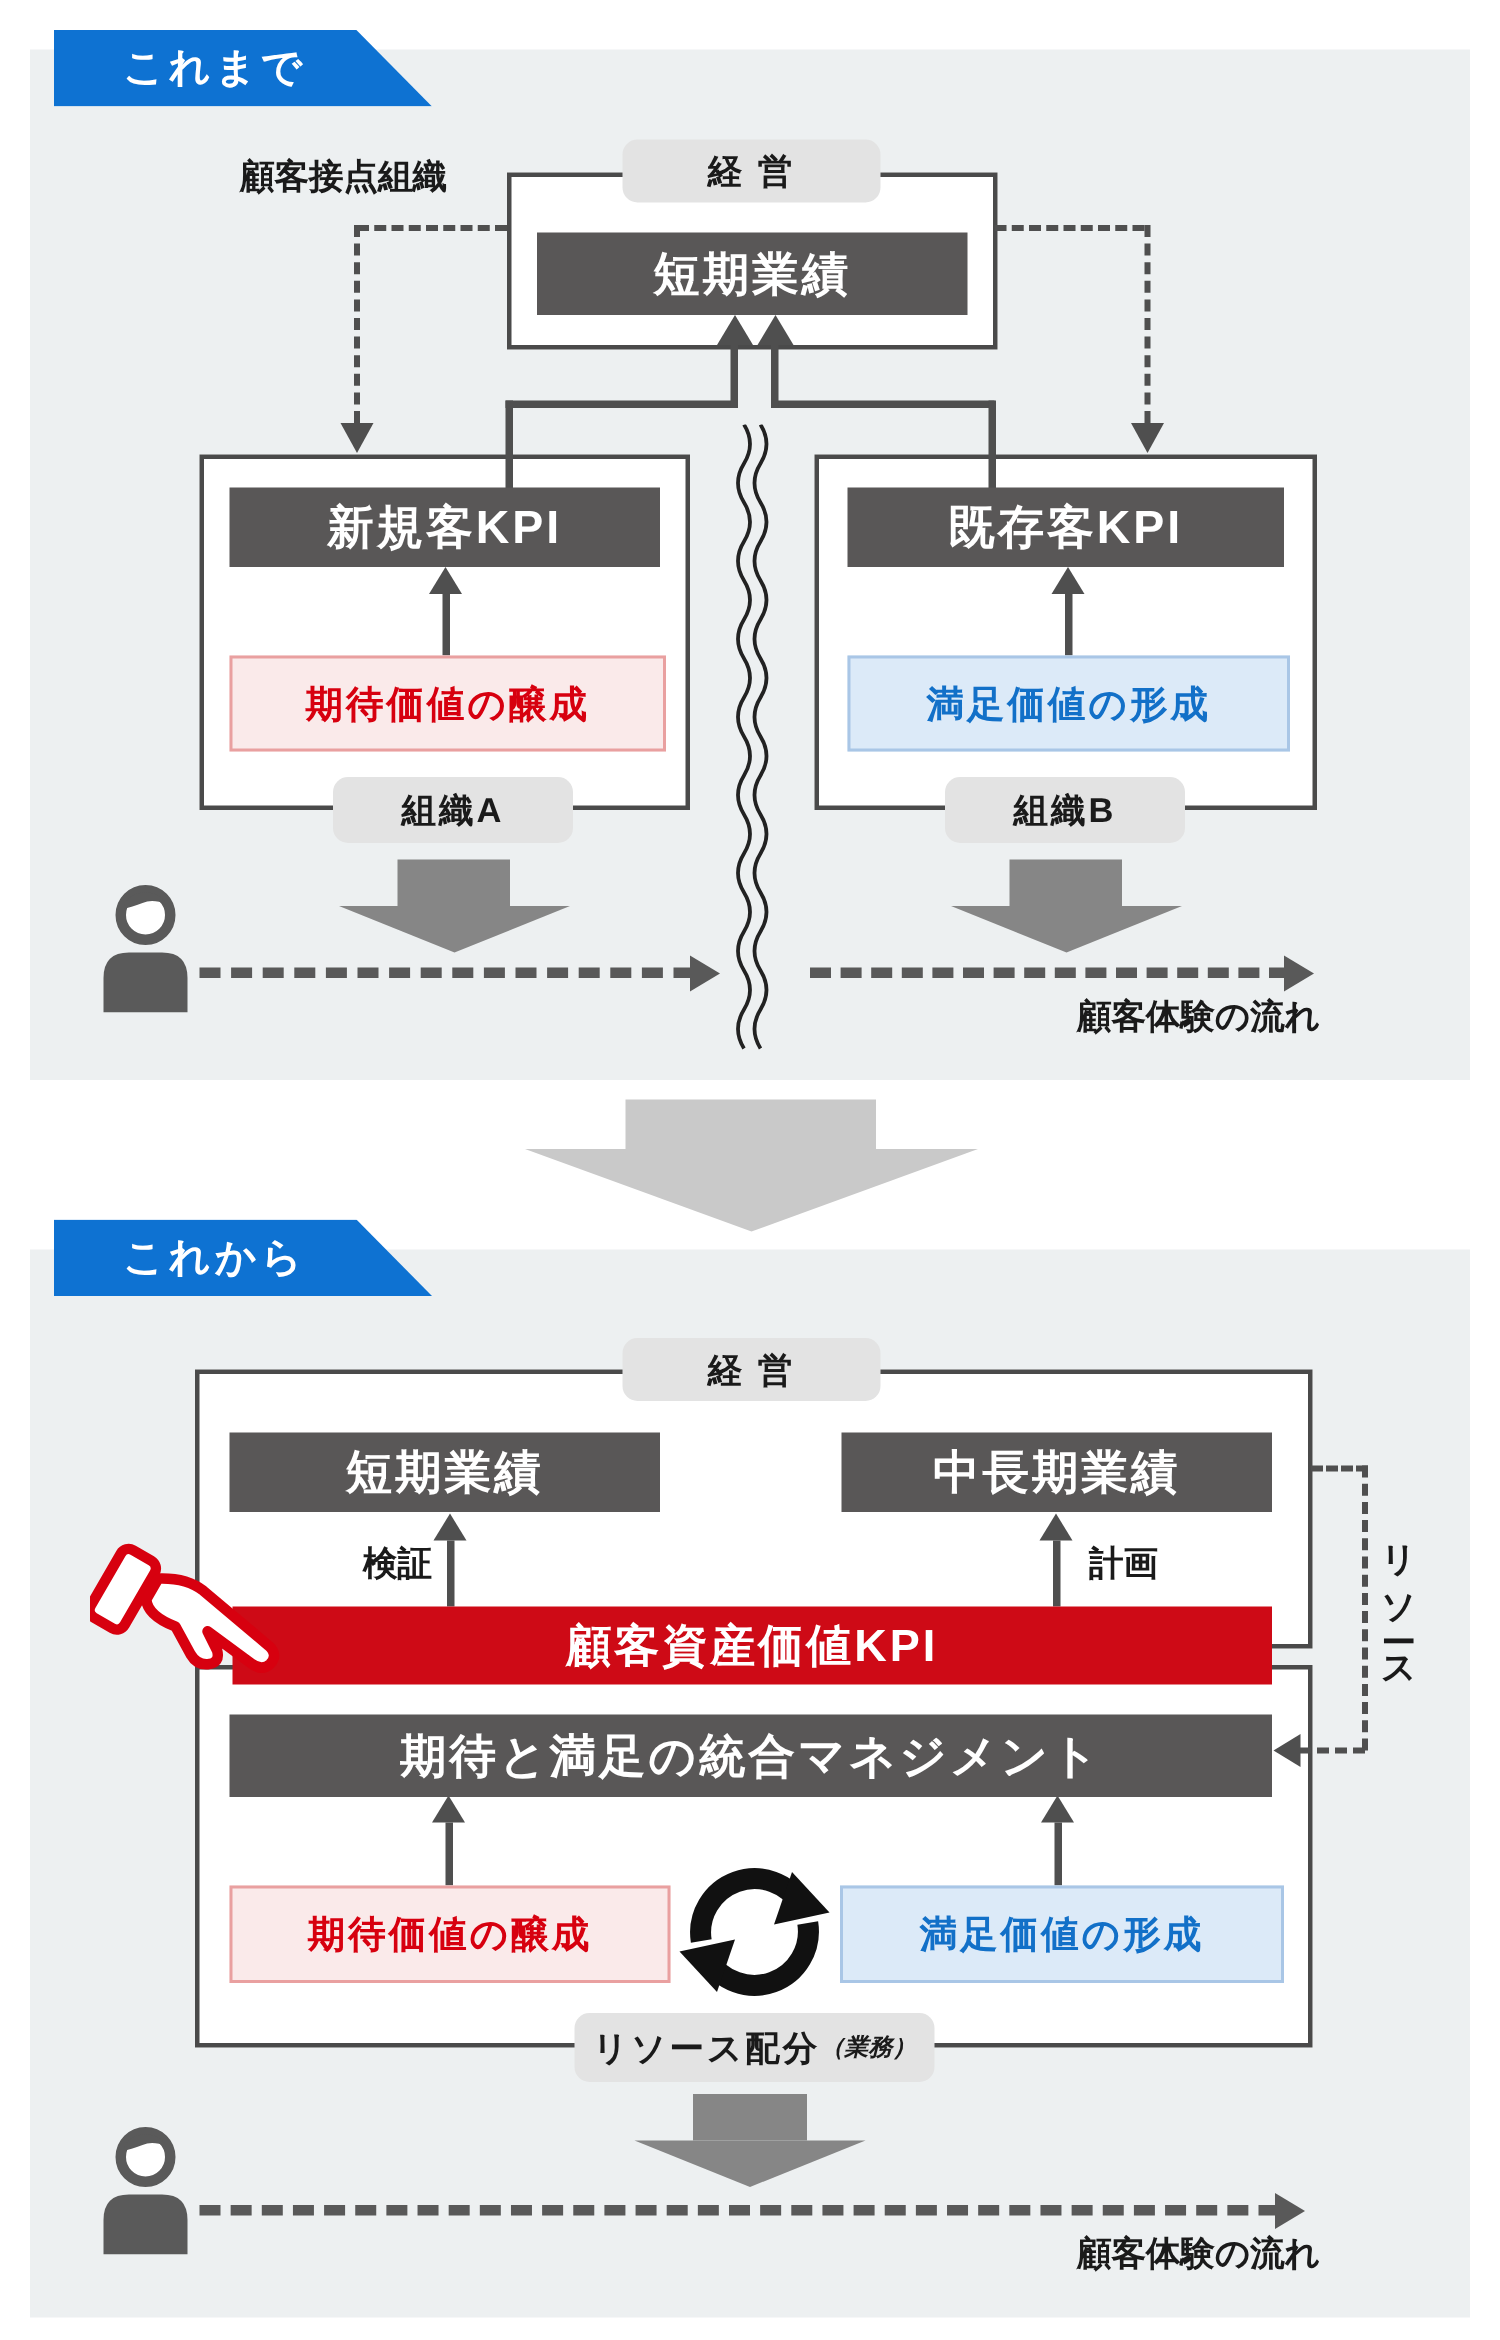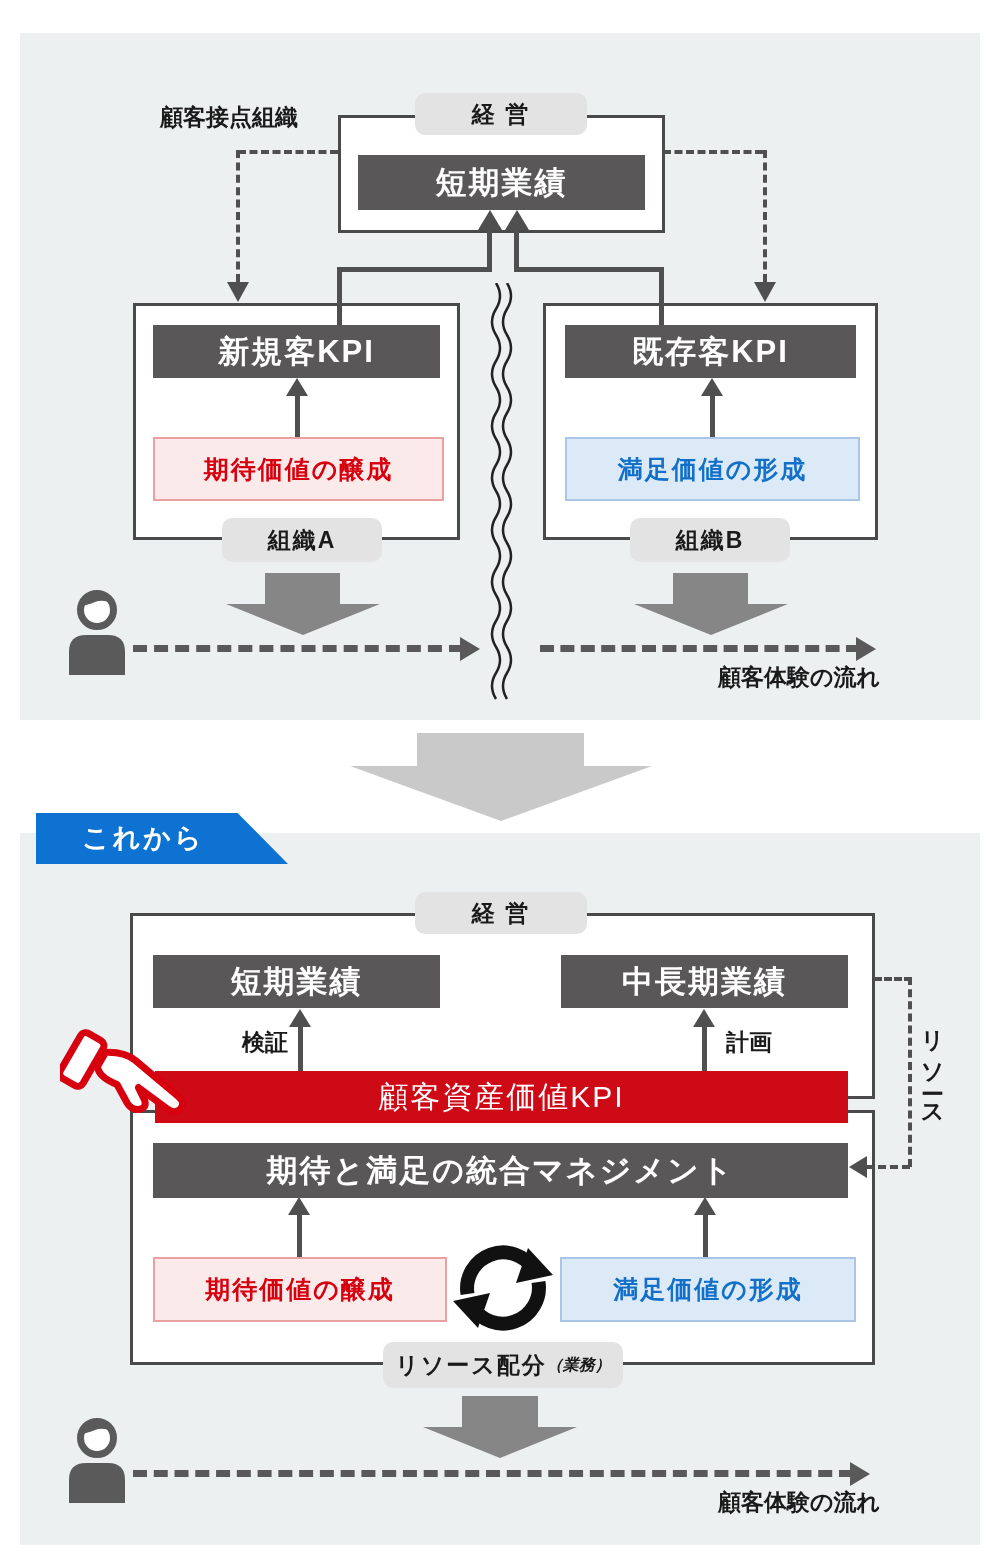--- a/index.html
+++ b/index.html
@@ -21,31 +21,32 @@
   .blue-box{position:absolute;background:#dceaf8;border:2px solid #a9c6e6;color:#1270c8;
             font-size:25px;font-weight:bold;display:flex;align-items:center;justify-content:center;
             letter-spacing:2px;z-index:3;}
   .stem{position:absolute;background:#4f4f4f;z-index:2;}
   .tri{position:absolute;width:0;height:0;z-index:2;}
   .dash-h{position:absolute;border-top:4px dashed #4f4f4f;z-index:2;}
   .dash-v{position:absolute;border-left:4px dashed #4f4f4f;z-index:2;}
   .flow-dash{position:absolute;border-top:7px dashed #595959;z-index:2;}
   .lbl{position:absolute;font-size:23px;font-weight:bold;color:#1a1a1a;z-index:3;}
   .big-stem{position:absolute;background:#868686;z-index:2;}
-  .kpi-banner{position:absolute;background:#ce0a16;color:#fff;font-size:30px;font-weight:normal;
+  .kpi-banner{position:absolute;background:#ce0a16;color:#fff;font-size:30px;font-weight:bold;
               display:flex;align-items:center;justify-content:center;letter-spacing:2px;z-index:4;}
   svg{display:block;}
 </style>
 </head>
 <body>
 
 <div id="canvas">
 
   <div class="panel" style="top:33px;height:687px;"></div>
 
+  <div class="banner" style="left:36px;top:20px;"><span>これまで</span></div>
 
   <div class="lbl" style="left:160px;top:102px;">顧客接点組織</div>
 
   <div class="white-box" style="left:338px;top:115px;width:321px;height:112px;"></div>
   <div class="gray-pill" style="left:415px;top:93px;width:172px;height:42px;">経 営</div>
   <div class="dark-box" style="left:358px;top:155px;width:287px;height:55px;">短期業績</div>
 
   <div class="stem" style="left:337px;top:267px;width:154px;height:5px;"></div>
   <div class="stem" style="left:337px;top:267px;width:5px;height:60px;"></div>
   <div class="stem" style="left:487px;top:228px;width:5px;height:44px;"></div>

